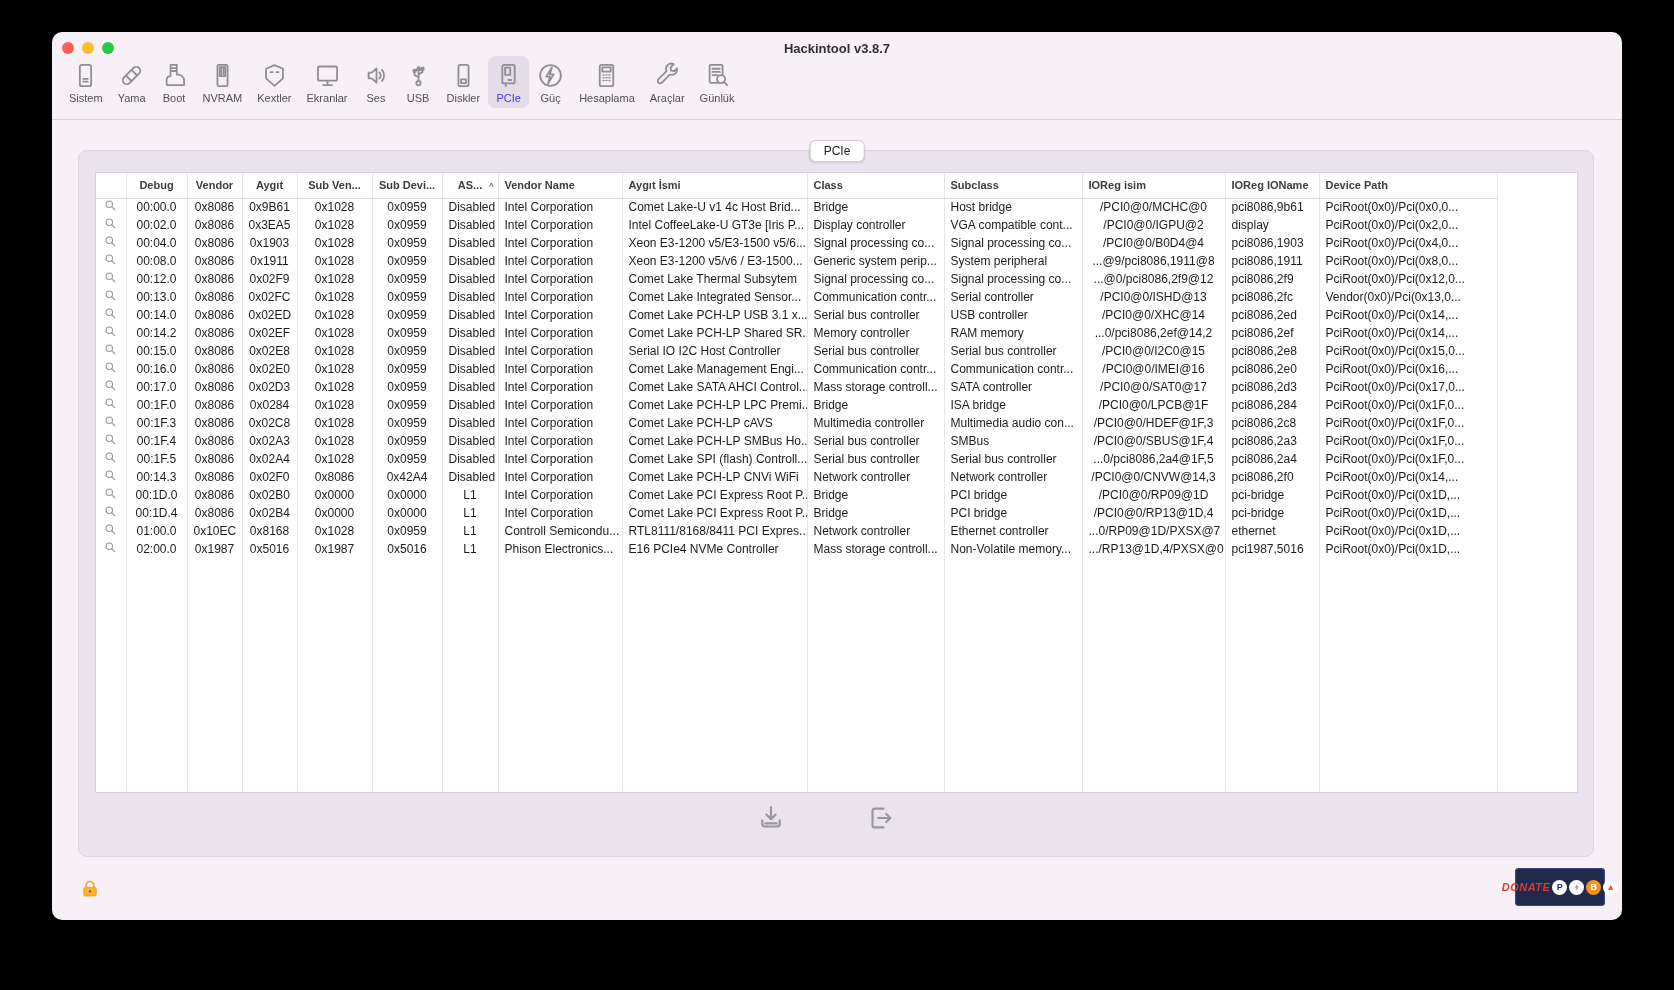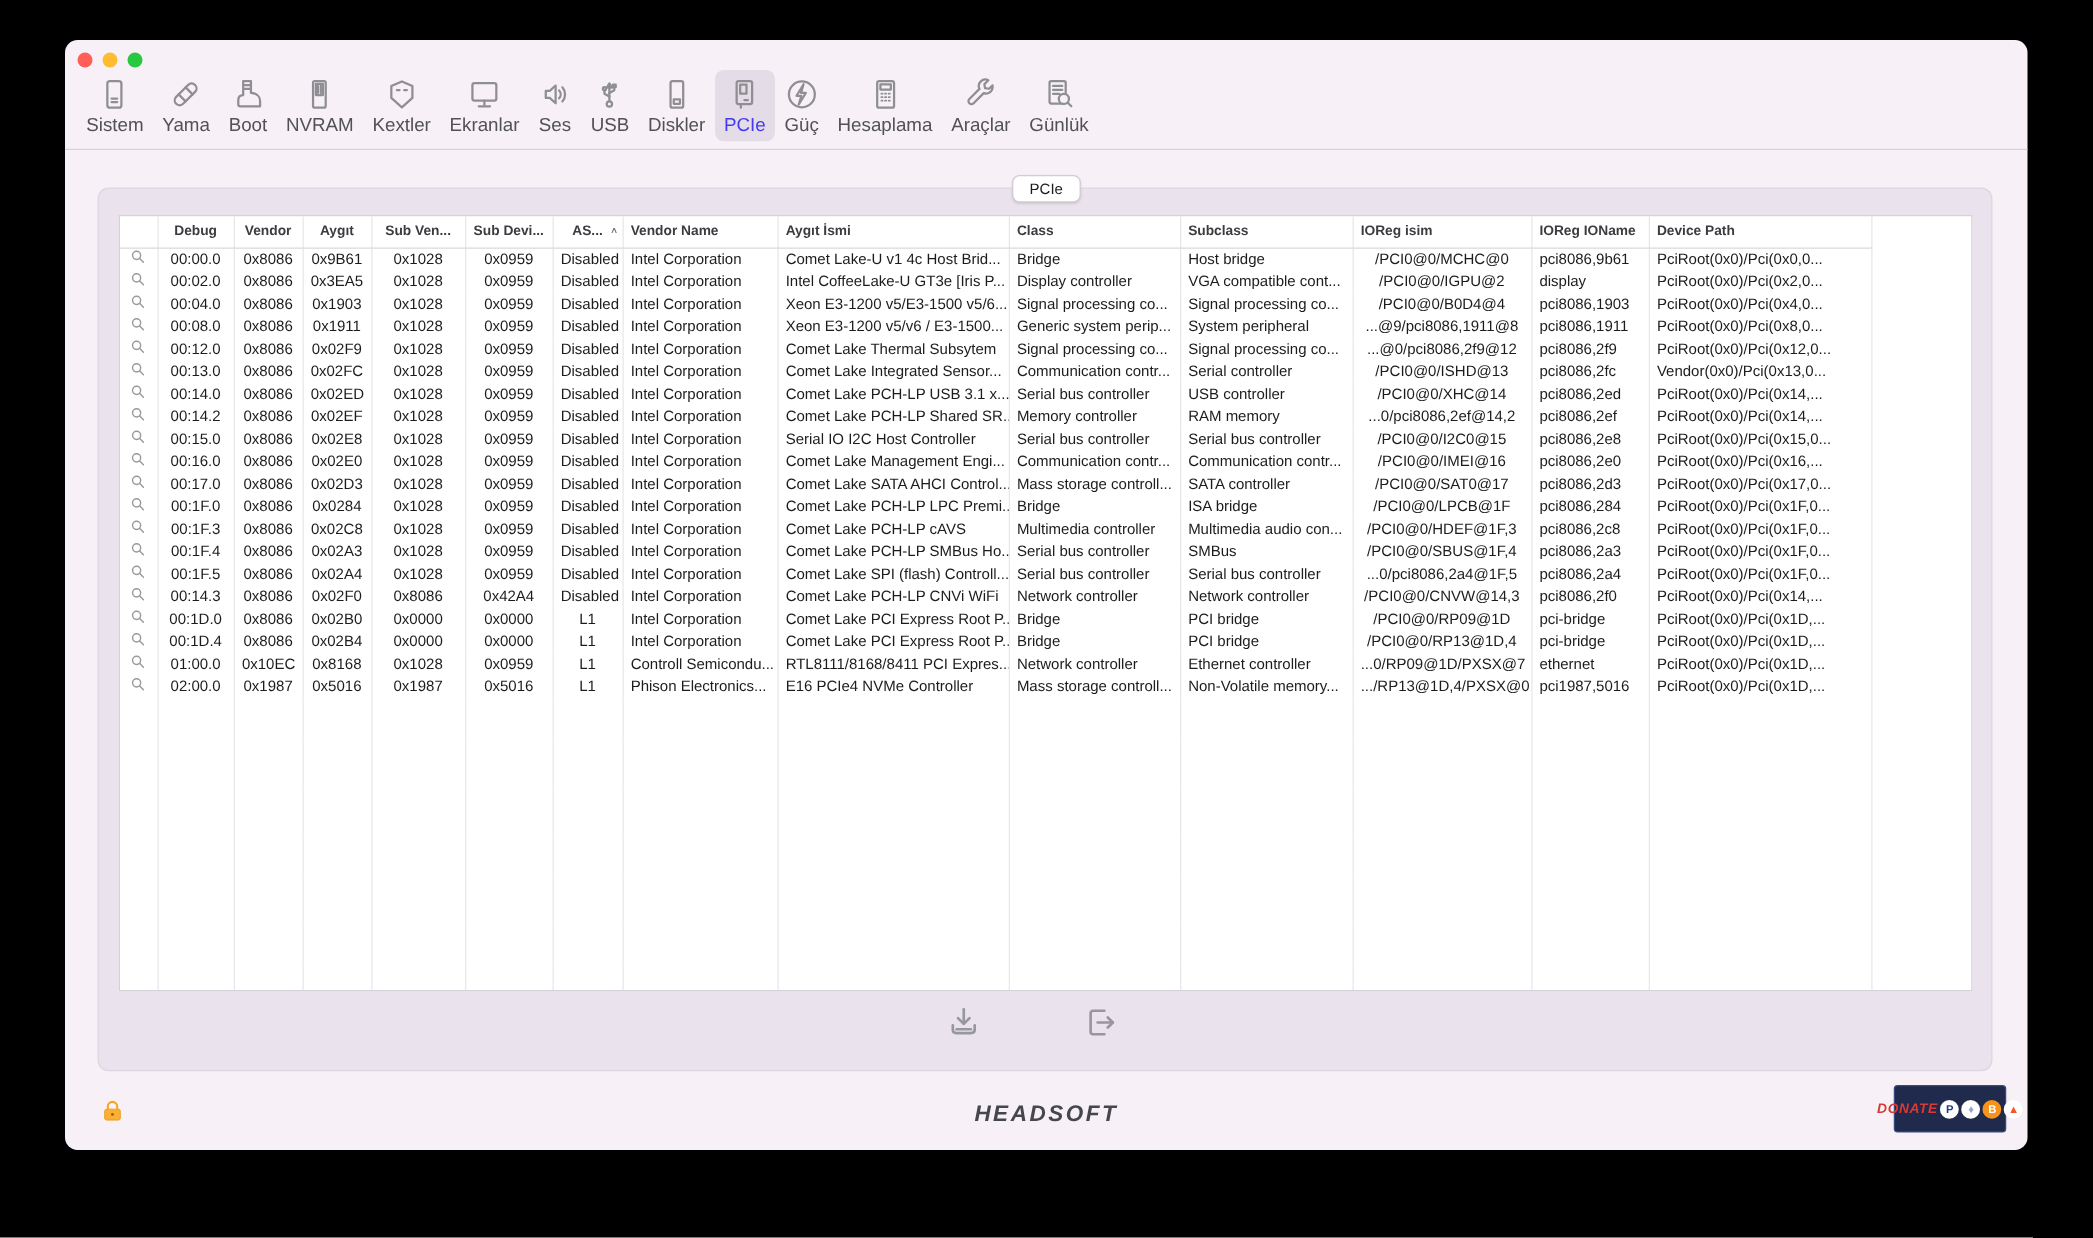--- a/index.html
+++ b/index.html
@@ -23,21 +23,21 @@
   .light.green { background:var(--traffic_green,#28c840); }
 
   .toolbar { position:absolute; left:10px; top:24px; display:flex; align-items:flex-end; gap:1px; }
   .tb-item {
     display:flex; flex-direction:column; align-items:center; gap:2px;
     padding:5px 7px 4px; border-radius:7px; min-width:38px;
   }
   .tb-item.selected { background:#e4dce6; }
   .tb-item.selected .tb-label { color:var(--accent_blue,#433af2); }
   .tb-icon { height:29px; display:flex; align-items:center; justify-content:center; }
-  .tb-label { font-size:15px; color:#515156; white-space:nowrap; }
+  .tb-label { font-size:11px; color:#515156; white-space:nowrap; }
 
   .separator { position:absolute; top:87px; left:0; right:0; height:1px; background:#d9d1da; }
 
   .panel {
     position:absolute; left:26px; top:118px; width:1516px; height:707px;
     background:var(--panel_bg,#eae2ec); border:1px solid #ddd5df; border-radius:9px;
   }
   .segment {
     position:absolute; top:108px; left:50%; transform:translateX(-50%);
     background:#fff; border:1px solid #d2cad4; border-radius:6px;
@@ -97,20 +97,21 @@
 </head>
 <body>
 
 <div class="window">
 
   <div class="lights">
     <div class="light red"></div>
     <div class="light yellow"></div>
     <div class="light green"></div>
   </div>
+  <div class="title">Hackintool v3.8.7</div>
 
   <div class="toolbar">
       <div class="tb-item">
         <span class="tb-icon">
           <svg viewBox="0 0 24 24" width="27" height="27" fill="none" stroke="#8e8e93" stroke-width="1.6" stroke-linecap="round" stroke-linejoin="round">
             <rect x="7" y="2.5" width="10" height="19" rx="1.8"></rect>
             <line x1="10" y1="15" x2="14" y2="15"></line>
             <line x1="10" y1="17.5" x2="14" y2="17.5"></line>
           </svg>
         </span>
@@ -949,21 +950,20 @@
         </svg></span>
   </div>
 
   <div class="lock">
     <span><svg viewBox="0 0 24 24" width="20" height="20">
           <path d="M7.5 10V7.5a4.5 4.5 0 019 0V10" fill="none" stroke="#f5a623" stroke-width="2"></path>
           <rect x="4.5" y="10" width="15" height="10.5" rx="2" fill="#fbb034" stroke="#e8960f" stroke-width=".8"></rect>
           <circle cx="12" cy="15" r="1.4" fill="#8a6410"></circle>
         </svg></span>
   </div>
-  <div class="logo">HEADSOFT</div>
 
   <div class="donate">
     <div class="donate-label">DONATE</div>
     <div class="coins">
         <span class="coin" style="background: rgb(255, 255, 255); color: rgb(37, 59, 128);">P</span>
         <span class="coin" style="background: rgb(255, 255, 255); color: rgb(151, 167, 204);">♦</span>
         <span class="coin" style="background: rgb(247, 147, 26); color: rgb(255, 255, 255);">B</span>
         <span class="coin" style="background: rgb(255, 255, 255); color: rgb(251, 84, 43);">▲</span>
       </div>
   </div>

